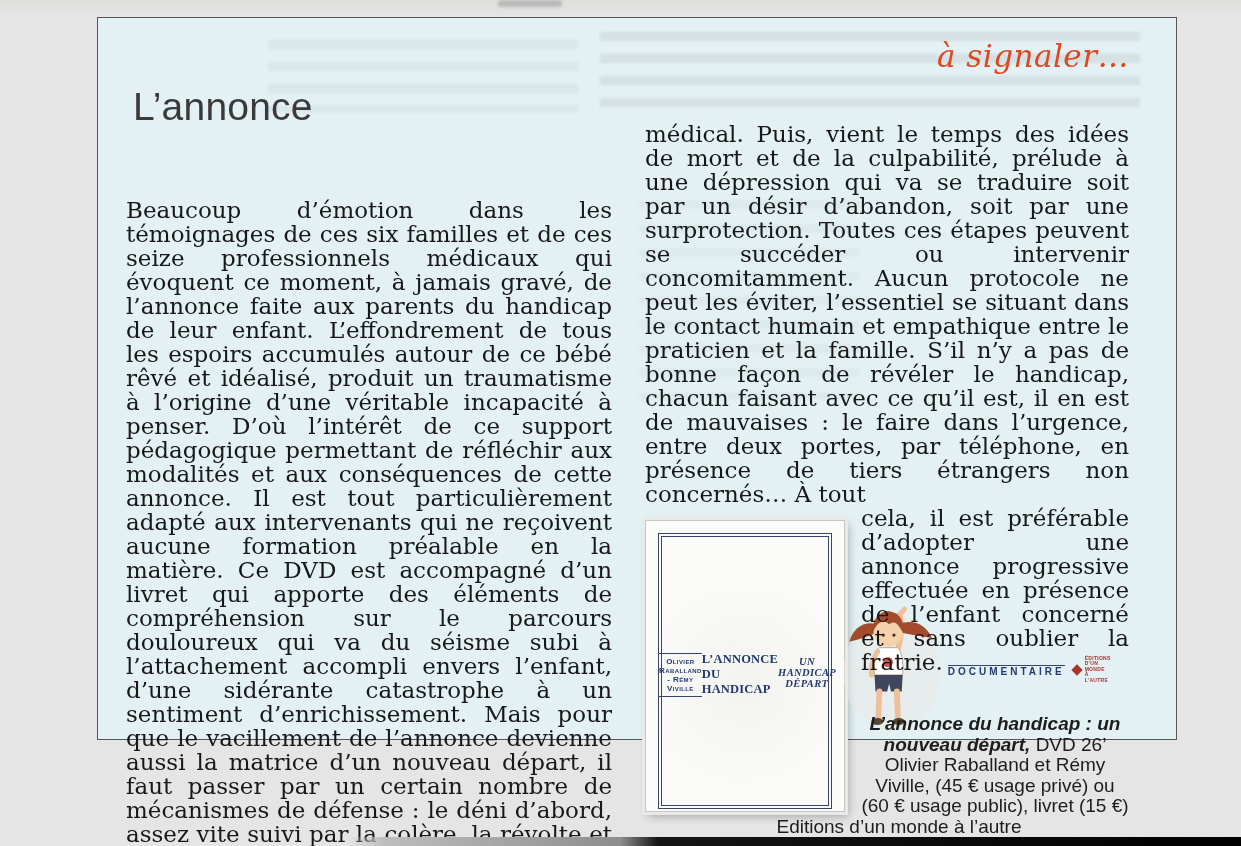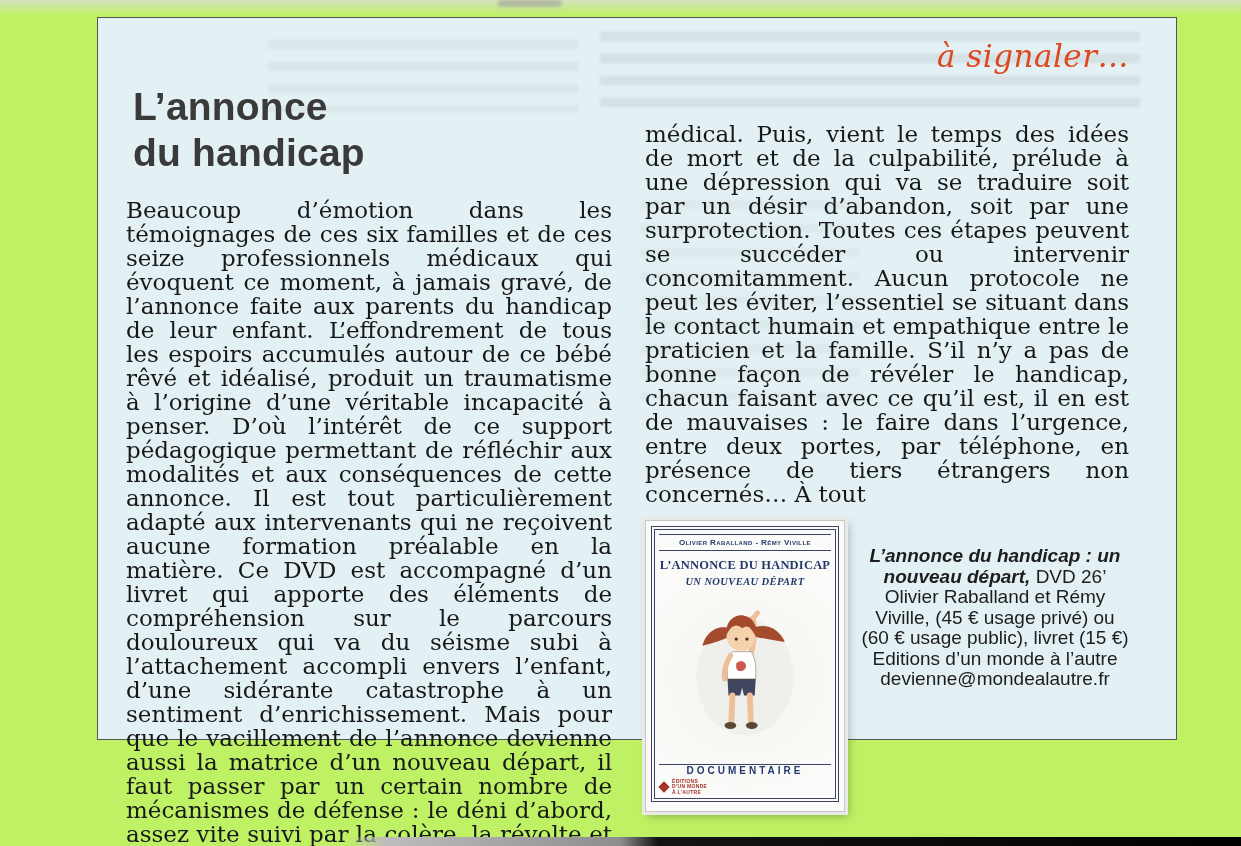--- a/index.html
+++ b/index.html
@@ -1,18 +1,18 @@
 <!DOCTYPE html>
 <html lang="fr"><head>
 <meta charset="utf-8">
 <style>
   html,body{margin:0;padding:0;background:#ffffff;}
   .scan{
     position:relative;width:1241px;height:846px;overflow:hidden;
-    background:#bef264;
+    background:#e5e5e5;
     font-family:"DejaVu Serif", serif;
   }
   
   .scan-top-shade{position:absolute;left:0;top:0;width:100%;height:16px;
     background:linear-gradient(#dcdcda,rgba(255,255,255,0));opacity:.75;}
   .top-smudge{position:absolute;left:498px;top:0;width:64px;height:7px;
     background:#9a9a9a;opacity:.55;filter:blur(1.5px);border-radius:3px;}
   
   .panel{
     position:absolute;left:97px;top:17px;width:1080px;height:723px;
@@ -27,42 +27,42 @@
   .bleed-c{left:640px;top:200px;width:220px;height:200px;
     background:repeating-linear-gradient(to bottom, rgba(120,120,120,.05) 0 9px, rgba(0,0,0,0) 9px 24px);}
 
   .section-label{
     position:absolute;top:38px;right:112px;
     font-family:"DejaVu Serif", serif;font-style:italic;
     font-size:31px;color:#df471e;letter-spacing:.5px;
   }
   .article-title{
     position:absolute;left:133px;top:84px;
-    font-family:"Liberation Sans", sans-serif;font-weight:700;
+    font-family:"Liberation Sans", sans-serif;font-weight:400;
     font-size:39px;line-height:46px;color:#3a3a3a;letter-spacing:.2px;
   }
   .article-title span{display:block;}
 
   .body-text{
     font-size:23px;line-height:24px;color:#181818;
     text-align:justify;
   }
   .col-left{position:absolute;left:126px;top:198px;width:486px;}
   .col-right{position:absolute;left:645px;top:122px;width:484px;}
 
   
   .dvd-cover{
     float:left;width:200px;height:292px;margin:14px 16px 0 0;
     background:#fbfbf9;border:1px solid #c6c6c6;box-sizing:border-box;
     box-shadow:0 0 0 3px #e9e9e7, 3px 4px 9px rgba(0,0,0,.30);
   }
   .dvd-frame{
-    margin:5px;height:calc(100% - 14px);box-sizing:border-box;
+    margin:12px;height:calc(100% - 14px);box-sizing:border-box;
     border:1px solid #3a4466;outline:1px solid #3a4466;outline-offset:-4px;
-    display:flex;flex-direction:column;align-items:center;
+    display:flex;flex-direction:row;align-items:center;
     background:radial-gradient(circle at 50% 55%, #f3f3f0 0%, #fbfbf9 70%);
   }
   .dvd-authors{
     width:calc(100% - 14px);margin-top:7px;padding:3px 0;
     border-top:1px solid #3a4466;border-bottom:1px solid #3a4466;
     font-family:"Liberation Sans", sans-serif;font-weight:700;
     font-variant:small-caps;font-size:8px;letter-spacing:.4px;
     color:#233a6e;text-align:center;
   }
   .dvd-title{
@@ -125,35 +125,34 @@
   <div class="panel"></div>
 
   <div class="bleed bleed-a"></div>
   <div class="bleed bleed-b"></div>
   <div class="bleed bleed-c"></div>
 
   <div class="section-label">à signaler…</div>
 
   <h1 class="article-title" style="margin:0;">
     <span>L’annonce</span>
-    <span>du handicap</span>
   </h1>
 
   <div class="col-left body-text">
     <p style="margin:0;">Beaucoup d’émotion dans les témoignages de ces six familles et de ces seize professionnels médicaux qui évoquent ce moment, à jamais gravé, de l’annonce faite aux parents du handicap de leur enfant. L’effondrement de tous les espoirs accumulés autour de ce bébé rêvé et idéalisé, produit un traumatisme à l’origine d’une véritable incapacité à penser. D’où l’intérêt de ce support pédagogique permettant de réfléchir aux modalités et aux conséquences de cette annonce. Il est tout particulièrement adapté aux intervenants qui ne reçoivent aucune formation préalable en la matière. Ce DVD est accompagné d’un livret qui apporte des éléments de compréhension sur le parcours douloureux qui va du séisme subi à l’attachement accompli envers l’enfant, d’une sidérante catastrophe à un sentiment d’enrichissement. Mais pour que le vacillement de l’annonce devienne aussi la matrice d’un nouveau départ, il faut passer par un certain nombre de mécanismes de défense : le déni d’abord, assez vite suivi par la colère, la révolte et l’agressivité envers le corps</p>
   </div>
 
   <div class="col-right">
     <p class="body-text" style="margin:0;">médical. Puis, vient le temps des idées de mort et de la culpabilité, prélude à une dépression qui va se traduire soit par un désir d’abandon, soit par une surprotection. Toutes ces étapes peuvent se succéder ou intervenir concomitamment. Aucun protocole ne peut les éviter, l’essentiel se situant dans le contact humain et empathique entre le praticien et la famille. S’il n’y a pas de bonne façon de révéler le handicap, chacun faisant avec ce qu’il est, il en est de mauvaises : le faire dans l’urgence, entre deux portes, par téléphone, en présence de tiers étrangers non concernés… À tout</p>
 
     <div class="dvd-cover">
       <div class="dvd-frame">
         <div class="dvd-authors">Olivier Raballand - Rémy Viville</div>
         <div class="dvd-title">L’ANNONCE DU HANDICAP</div>
-        <div class="dvd-subtitle">UN NOUVEAU DÉPART</div>
+        <div class="dvd-subtitle">UN HANDICAP DÉPART</div>
         <div class="dvd-art">
           <svg viewBox="0 0 110 140" width="112" height="136" aria-hidden="true">
             <ellipse cx="55" cy="72" rx="50" ry="60" fill="#e9e9e5" opacity="0.55"></ellipse>
             <path d="M60 52 C64 38 66 24 63 12" stroke="#eec09a" stroke-width="6" fill="none" stroke-linecap="round"></path>
             <path d="M63 12 l5 -6" stroke="#eec09a" stroke-width="5" stroke-linecap="round"></path>
             <path d="M40 22 C26 18 15 26 11 40 C22 37 32 34 40 30 Z" fill="#a34b2c"></path>
             <path d="M62 22 C76 16 90 22 96 36 C83 34 72 32 63 30 Z" fill="#a34b2c"></path>
             <circle cx="51" cy="30" r="15" fill="#f4d3ac"></circle>
             <path d="M36 29 C34 12 48 7 54 9 C66 11 68 24 66 30 C60 20 58 18 52 22 C46 16 40 20 36 29 Z" fill="#a34b2c"></path>
             <circle cx="46" cy="33" r="1.7" fill="#4a2e20"></circle>
@@ -173,20 +172,21 @@
           <span class="pub-mark"></span>
           <span class="pub-lines">
             <span class="blockline" style="display:block;">ÉDITIONS</span>
             <span class="blockline" style="display:block;">D’UN MONDE</span>
             <span class="blockline" style="display:block;">À L’AUTRE</span>
           </span>
         </div>
       </div>
     </div>
 
+    <p class="body-text" style="margin:0;">cela, il est préférable d’adopter une annonce progressive effectuée en présence de l’enfant concerné et sans oublier la fratrie.</p>
 
     <div class="caption">
       <span class="lead">L’annonce du handicap : un nouveau départ,</span><span> DVD 26’ Olivier Raballand et Rémy Viville, (45 € usage privé) ou (60 € usage public), livret (15 €)</span>
       <span class="blockline">Editions d’un monde à l’autre</span>
       <span class="blockline">devienne@mondealautre.fr</span>
     </div>
   </div>
 
 
   <div class="bottom-strip"></div>

